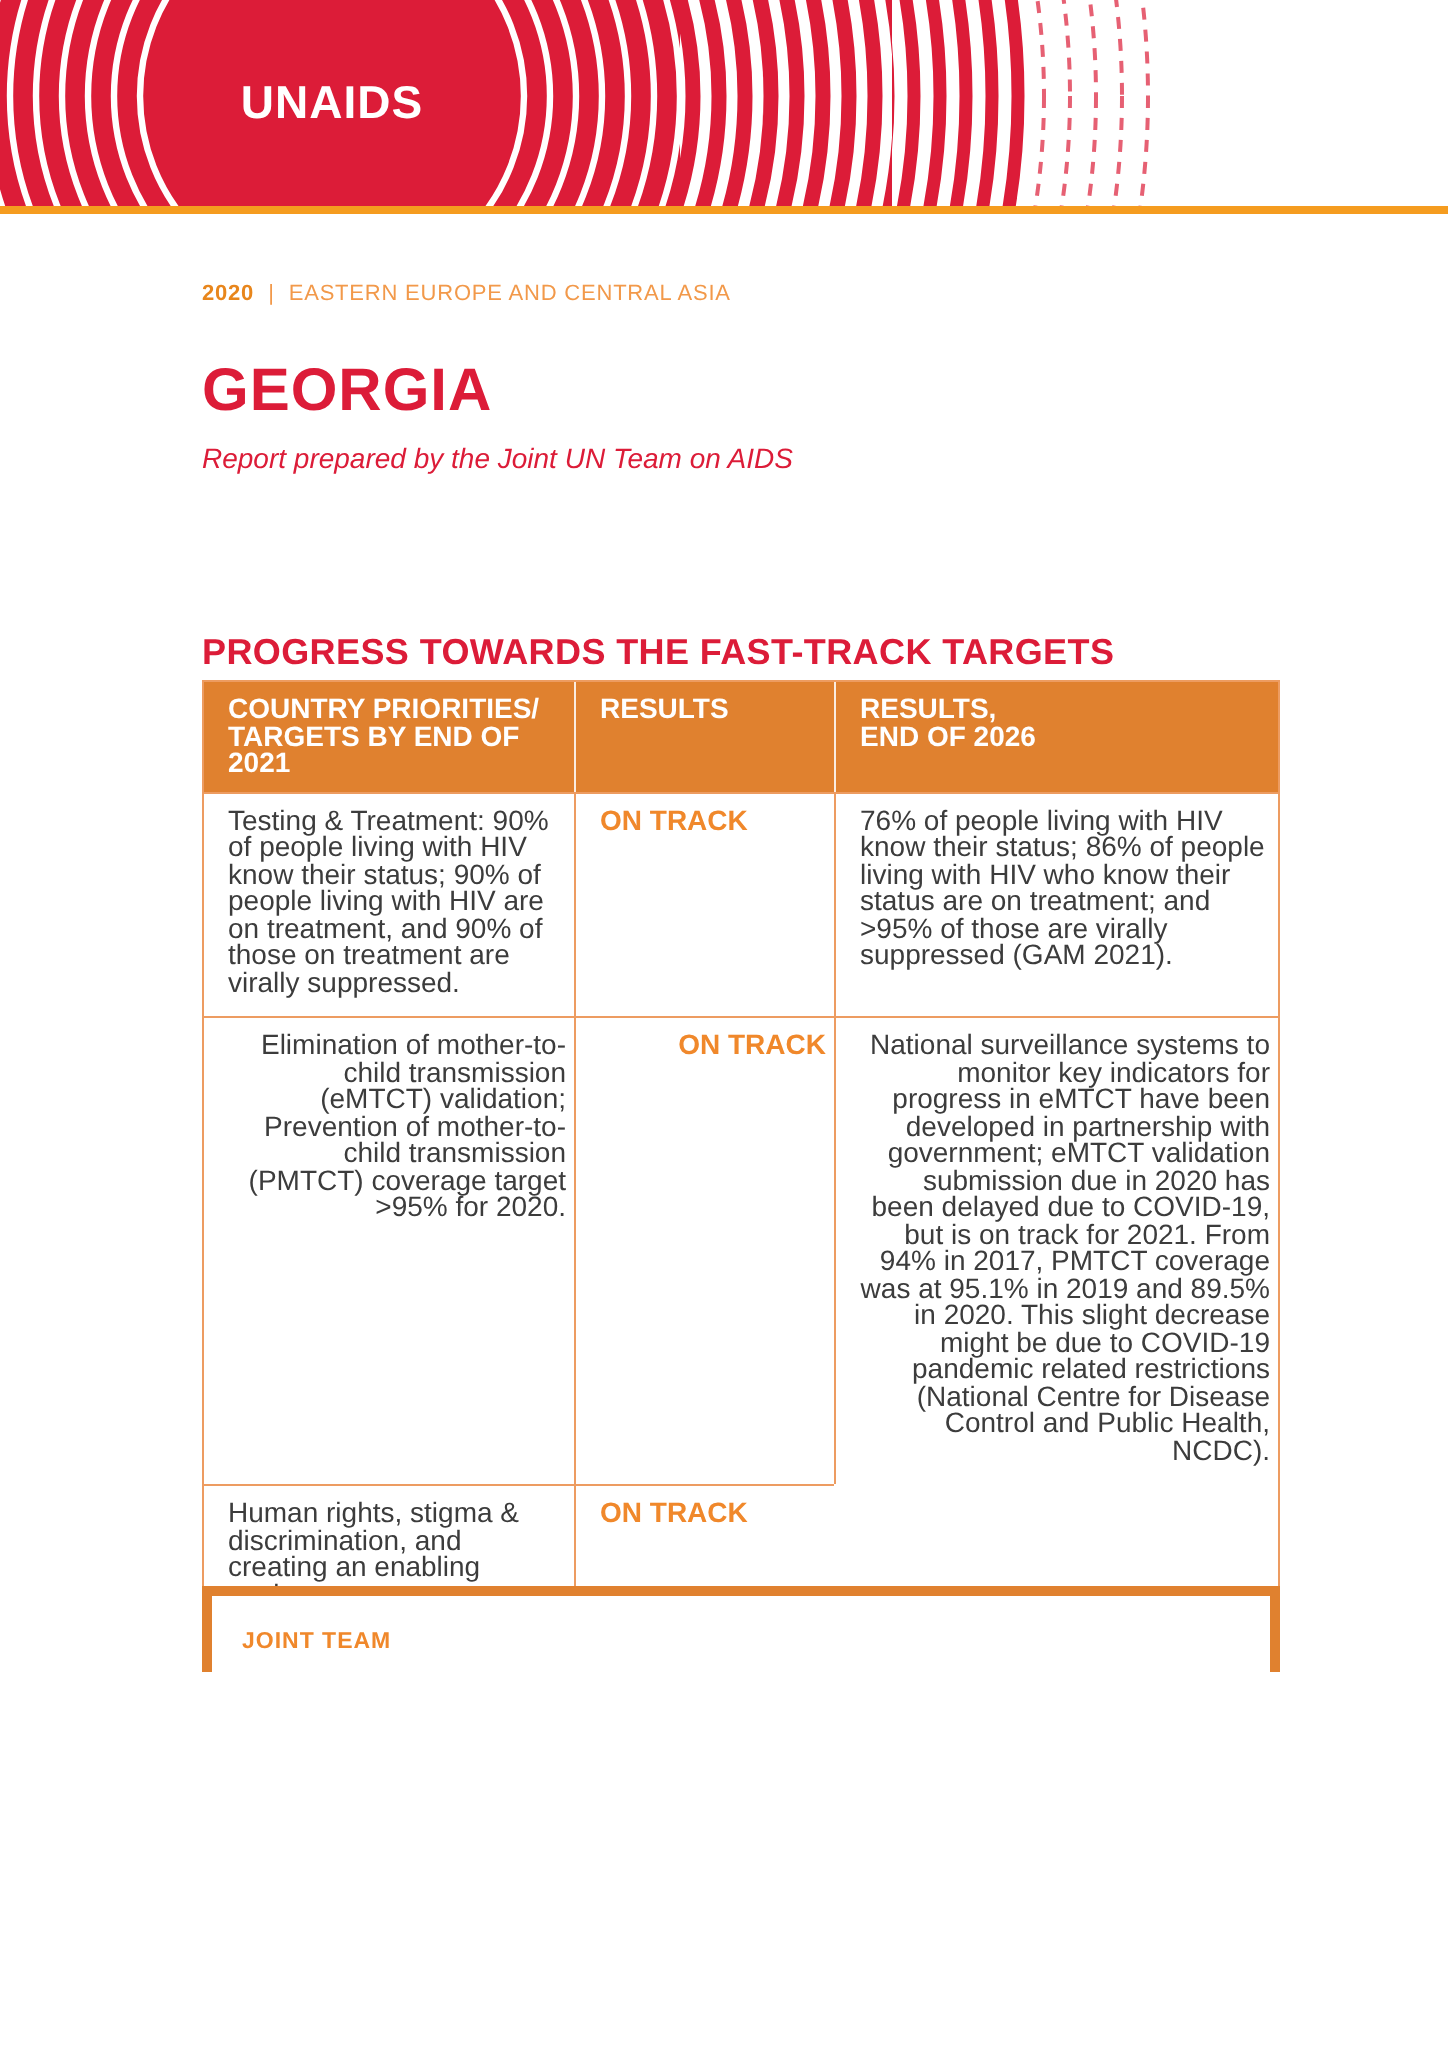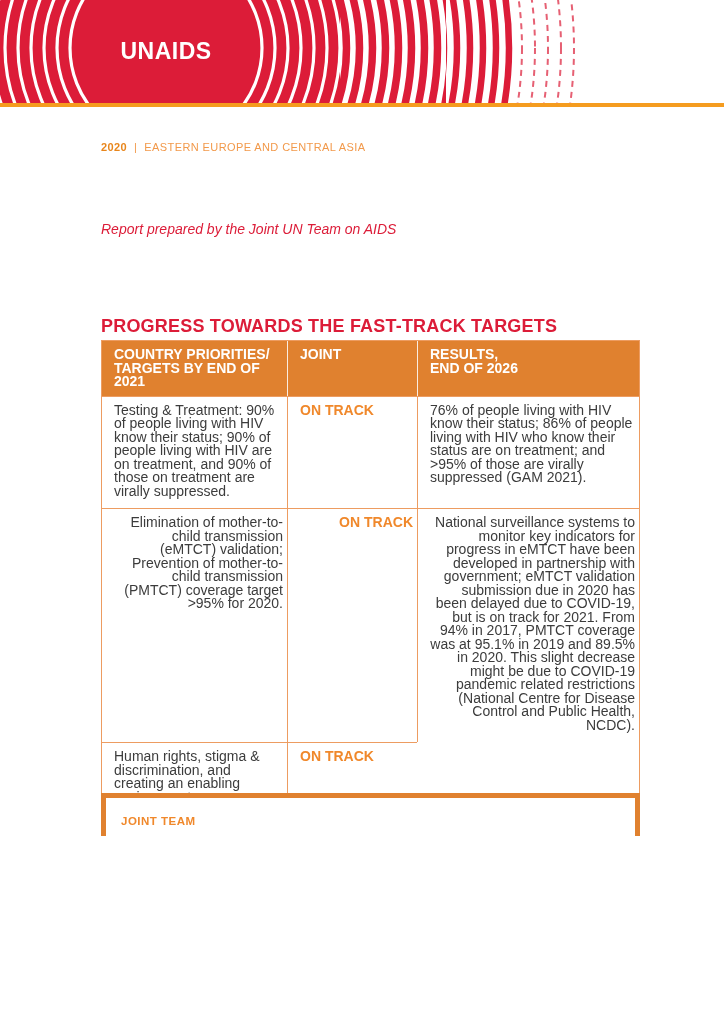--- a/index.html
+++ b/index.html
@@ -247,28 +247,29 @@
         <circle cx="166" cy="48" r="616" fill="none" stroke="#DC1C38" stroke-width="2" opacity="0.7" stroke-dasharray="6 5"></circle>
       </g>
     <text x="166" y="59" text-anchor="middle" fill="#ffffff" font-family="Liberation Sans, DejaVu Sans, sans-serif" font-size="23" font-weight="bold" letter-spacing="0.5">UNAIDS</text>
   </svg>
   <div class="rule"></div>
 
   <div class="kicker">
     <span class="yr">2020</span><span class="sep">|</span><span class="rgn">EASTERN EUROPE AND CENTRAL ASIA</span>
   </div>
 
+  <div class="title">GEORGIA</div>
   <div class="subtitle">Report prepared by the Joint UN Team on AIDS</div>
 
   <div class="section-heading">PROGRESS TOWARDS THE FAST-TRACK TARGETS</div>
 
   <div class="ft-table">
     <div class="cell th c1">COUNTRY PRIORITIES/
 TARGETS BY END OF 2021</div>
-    <div class="cell th c2">JOINT</div>
+    <div class="cell th c2">RESULTS</div>
     <div class="cell th c3">RESULTS,
 END OF 2026</div>
 
     <div class="cell td c1 r1">Testing &amp; Treatment: 90% of people living with HIV know their status; 90% of people living with HIV are on treatment, and 90% of those on treatment are virally suppressed.</div>
     <div class="cell td c2 r1 status">ON TRACK</div>
     <div class="cell td c3 r1">76% of people living with HIV know their status; 86% of people living with HIV who know their status are on treatment; and &gt;95% of those are virally suppressed (GAM 2021).</div>
 
     <div class="cell td c1 r2">Elimination of mother-to-child transmission (eMTCT) validation; Prevention of mother-to-child transmission (PMTCT) coverage target &gt;95% for 2020.</div>
     <div class="cell td c2 r2 status">ON TRACK</div>
     <div class="cell td c3 r2">National surveillance systems to monitor key indicators for progress in eMTCT have been developed in partnership with government; eMTCT validation submission due in 2020 has been delayed due to COVID-19, but is on track for 2021. From 94% in 2017, PMTCT coverage was at 95.1% in 2019 and 89.5% in 2020. This slight decrease might be due to COVID-19 pandemic related restrictions (National Centre for Disease Control and Public Health, NCDC).</div>

